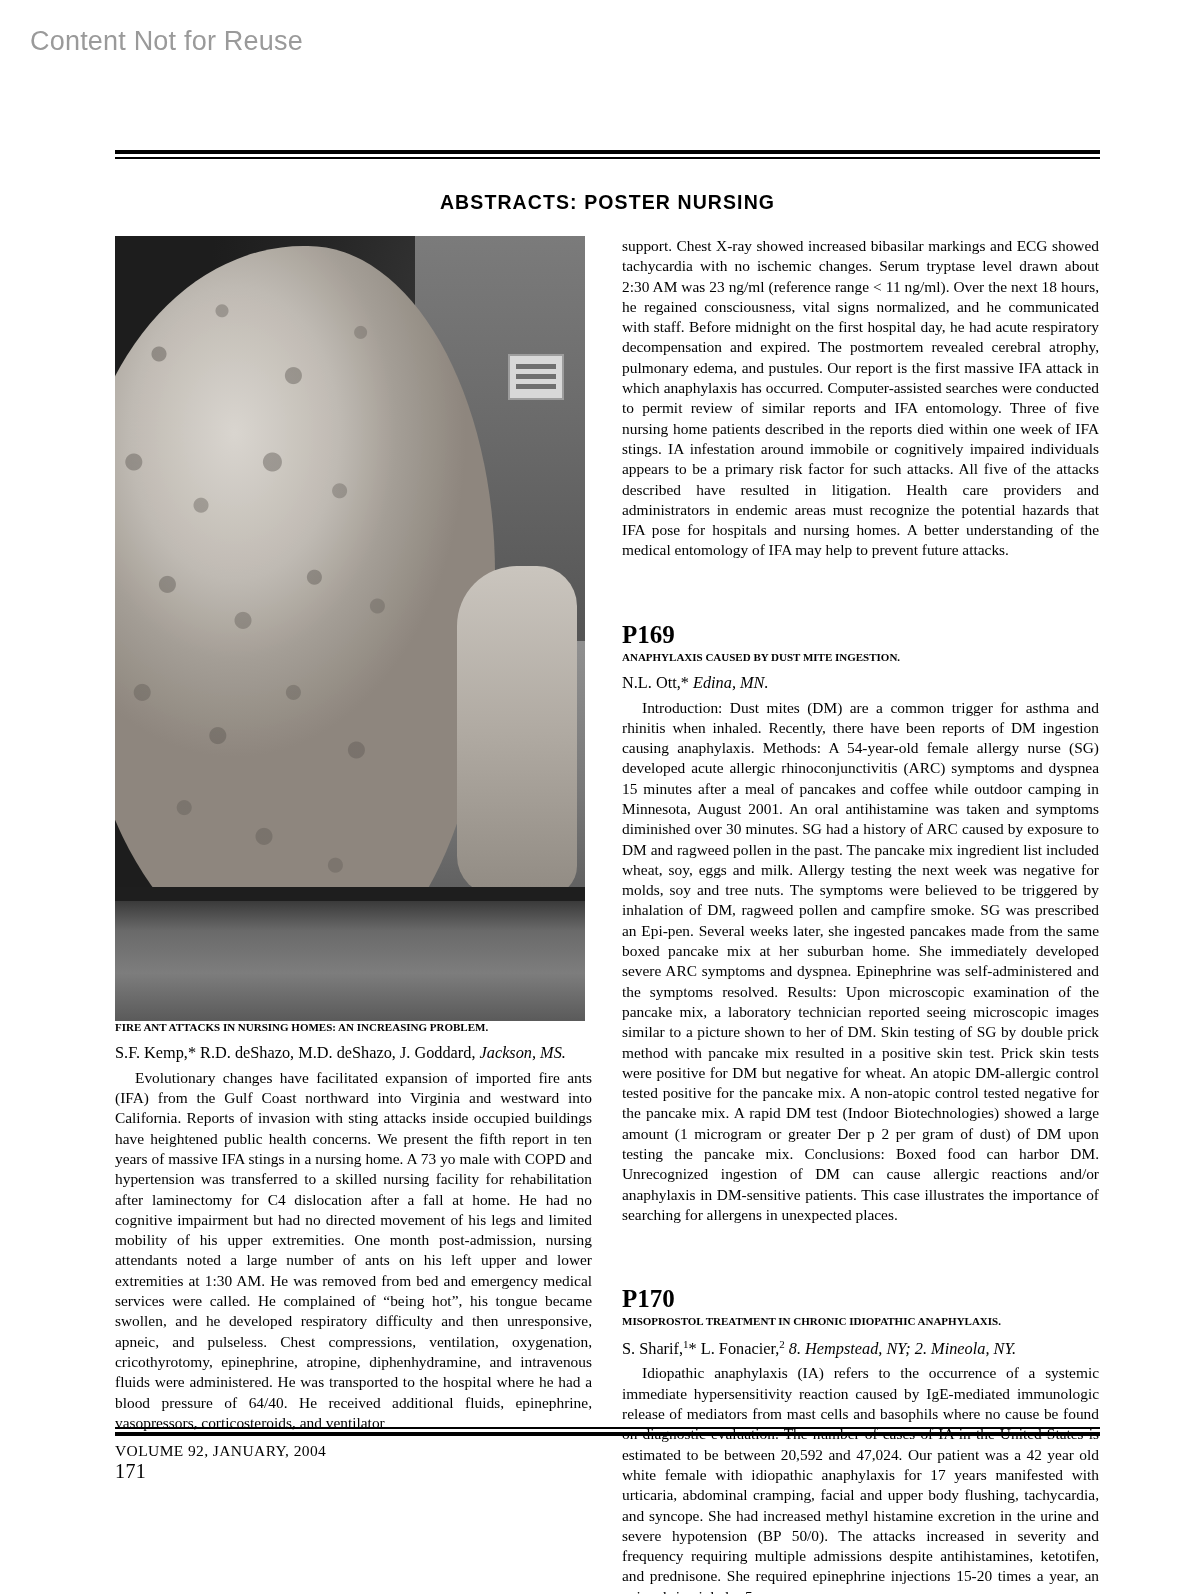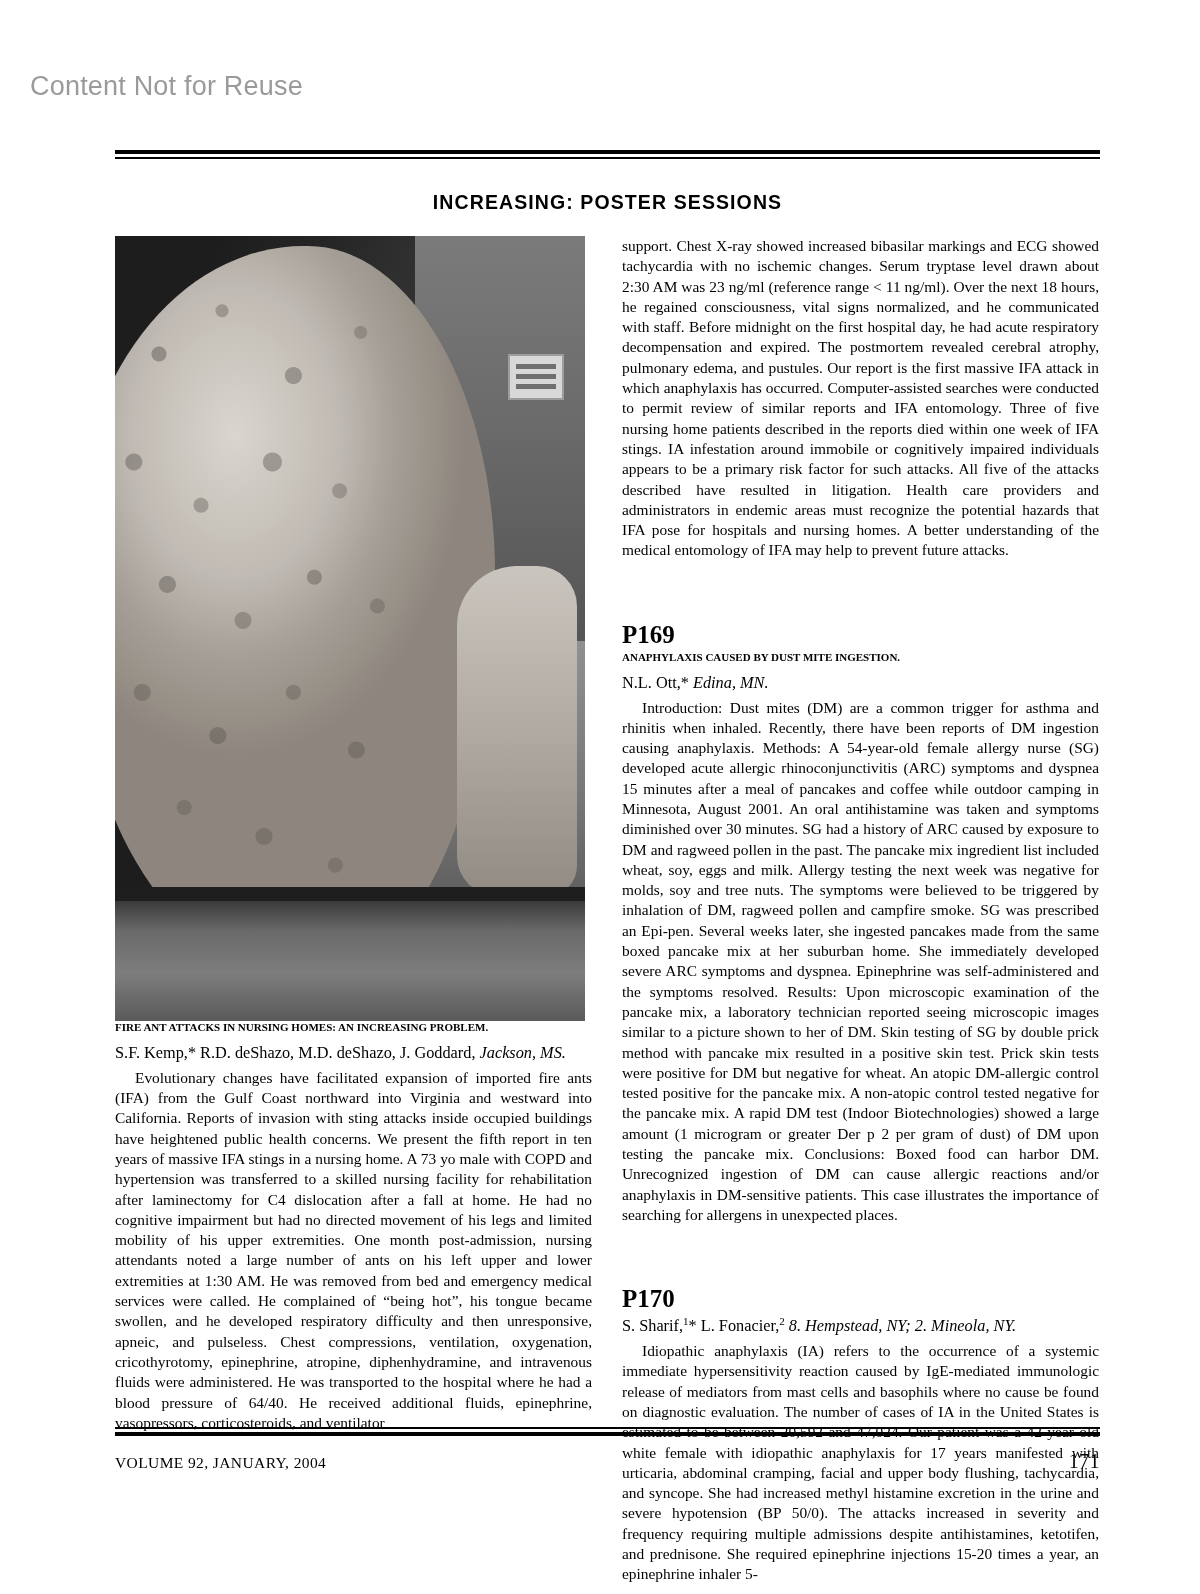--- a/index.html
+++ b/index.html
@@ -16,21 +16,20 @@
     overflow: hidden;
   }
   .watermark {
     position: absolute;
     top: 26px;
     left: 30px;
     font-family: "Liberation Sans", sans-serif;
     font-size: 27px;
     color: #9a9a9a;
     letter-spacing: 0.2px;
-    margin-top: 45px;
   }
   .page {
     position: absolute;
     top: 150px;
     left: 115px;
     width: 985px;
   }
   .rule-top {
     border-top: 4px solid #000;
     border-bottom: 2px solid #000;
@@ -181,37 +180,38 @@
   .rule-bottom {
     border-top: 2px solid #000;
     border-bottom: 4px solid #000;
     height: 3px;
     width: 985px;
   }
   .footer-row {
     display: flex;
     justify-content: space-between;
     align-items: baseline;
-    margin-top: 14px;
+    margin-top: 6px;
     font-family: "Liberation Serif", serif;
     font-size: 15.5px;
     letter-spacing: 0.4px;
+    flex-direction: column;
   }
   .folio { font-size: 20px; }
 </style>
 </head>
 <body>
 
 <div class="watermark">Content Not for Reuse</div>
 
 <div class="page">
 
   <div class="rule-top"></div>
 
-  <div class="running-head">INCREASING: POSTER SESSIONS</div>
+  <div class="running-head">ABSTRACTS: POSTER NURSING</div>
 
   <div class="columns">
 
     <div class="col">
 
       <div class="figure">
         <div class="ph-bg"></div>
         <div class="ph-wall"></div>
         <div class="ph-floor"></div>
         <div class="ph-panel"></div>
@@ -239,20 +239,21 @@
       <div class="abs-num">P169</div>
       <div class="abs-title">ANAPHYLAXIS CAUSED BY DUST MITE INGESTION.</div>
       <div class="abs-authors"><span>N.L. Ott,* </span><i>Edina, MN.</i></div>
       <div class="abs-body">
           <span class="indent">Introduction: Dust mites (DM) are a common trigger for asthma and rhinitis when inhaled. Recently, there have been reports of DM ingestion causing anaphylaxis. Methods: A 54-year-old female allergy nurse (SG) developed acute allergic rhinoconjunctivitis (ARC) symptoms and dyspnea 15 minutes after a meal of pancakes and coffee while outdoor camping in Minnesota, August 2001. An oral antihistamine was taken and symptoms diminished over 30 minutes. SG had a history of ARC caused by exposure to DM and ragweed pollen in the past. The pancake mix ingredient list included wheat, soy, eggs and milk. Allergy testing the next week was negative for molds, soy and tree nuts. The symptoms were believed to be triggered by inhalation of DM, ragweed pollen and campfire smoke. SG was prescribed an Epi-pen. Several weeks later, she ingested pancakes made from the same boxed pancake mix at her suburban home. She immediately developed severe ARC symptoms and dyspnea. Epinephrine was self-administered and the symptoms resolved. Results: Upon microscopic examination of the pancake mix, a laboratory technician reported seeing microscopic images similar to a picture shown to her of DM. Skin testing of SG by double prick method with pancake mix resulted in a positive skin test. Prick skin tests were positive for DM but negative for wheat. An atopic DM-allergic control tested positive for the pancake mix. A non-atopic control tested negative for the pancake mix. A rapid DM test (Indoor Biotechnologies) showed a large amount (1 microgram or greater Der p 2 per gram of dust) of DM upon testing the pancake mix. Conclusions: Boxed food can harbor DM. Unrecognized ingestion of DM can cause allergic reactions and/or anaphylaxis in DM-sensitive patients. This case illustrates the importance of searching for allergens in unexpected places.</span>
         </div>
 
       <div class="spacer-lg"></div>
 
       <div class="abs-num">P170</div>
+      <div class="abs-title">MISOPROSTOL TREATMENT IN CHRONIC IDIOPATHIC ANAPHYLAXIS.</div>
       <div class="abs-authors"><span>S. Sharif,</span><sup>1</sup><span>* L. Fonacier,</span><sup>2</sup><i> 8. Hempstead, NY; 2. Mineola, NY.</i></div>
       <div class="abs-body">
           <span class="indent">Idiopathic anaphylaxis (IA) refers to the occurrence of a systemic immediate hypersensitivity reaction caused by IgE-mediated immunologic release of mediators from mast cells and basophils where no cause be found on diagnostic evaluation. The number of cases of IA in the United States is estimated to be between 20,592 and 47,024. Our patient was a 42 year old white female with idiopathic anaphylaxis for 17 years manifested with urticaria, abdominal cramping, facial and upper body flushing, tachycardia, and syncope. She had increased methyl histamine excretion in the urine and severe hypotension (BP 50/0). The attacks increased in severity and frequency requiring multiple admissions despite antihistamines, ketotifen, and prednisone. She required epinephrine injections 15-20 times a year, an epinephrine inhaler 5-</span>
         </div>
 
     </div>
 
   </div>
 </div>
 

